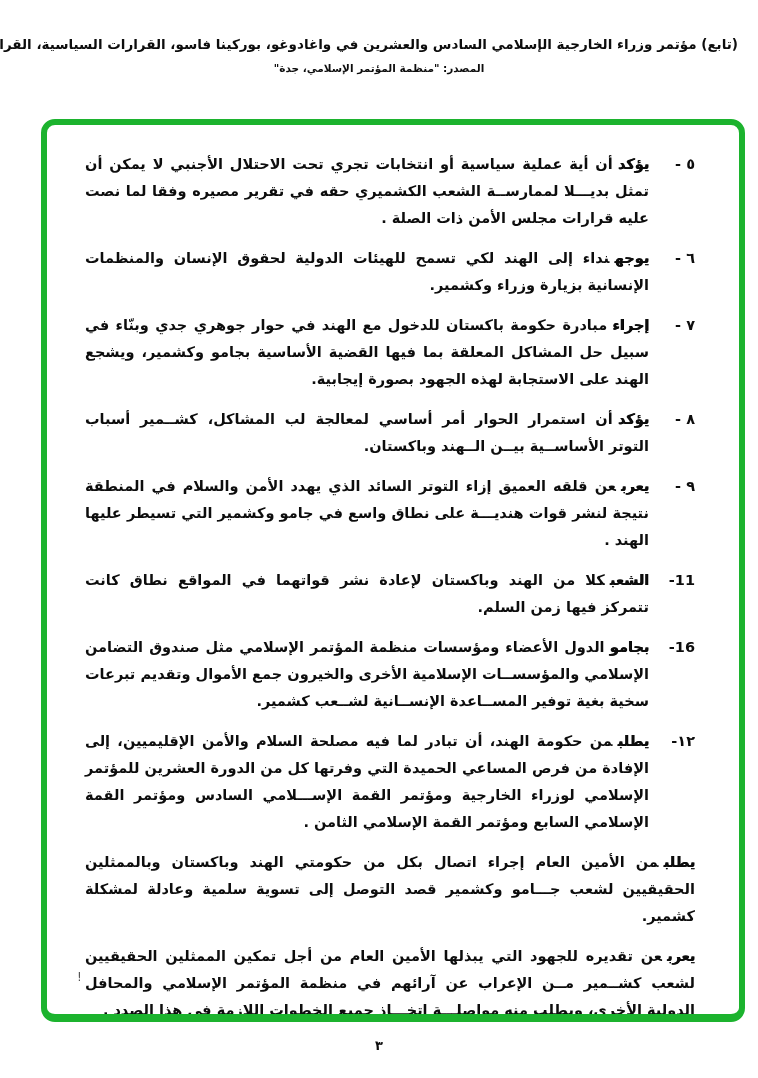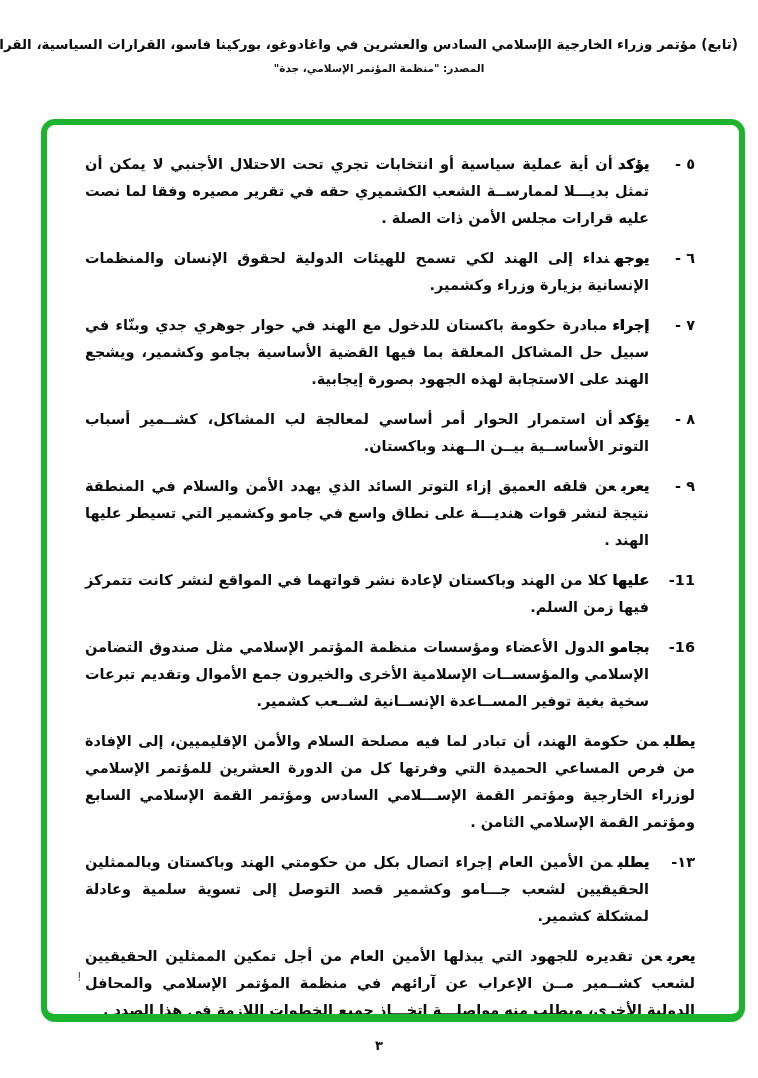--- a/index.html
+++ b/index.html
@@ -120,34 +120,34 @@
       <div class="item-body"><b class="item-lead">يؤكد</b><span>أن استمرار الحوار أمر أساسي لمعالجة لب المشاكل، كشــمير أسباب التوتر الأساســية بيــن الــهند وباكستان.</span></div>
     </div>
 
     <div class="resolution-item">
       <div class="item-num">٩ -</div>
       <div class="item-body"><b class="item-lead">يعرب</b><span>عن قلقه العميق إزاء التوتر السائد الذي يهدد الأمن والسلام في المنطقة نتيجة لنشر قوات هنديـــة على نطاق واسع في جامو وكشمير التي تسيطر عليها الهند .</span></div>
     </div>
 
     <div class="resolution-item">
       <div class="item-num">11-</div>
-      <div class="item-body"><b class="item-lead">عليها</b><span>كلا من الهند وباكستان لإعادة نشر قواتهما في المواقع لنشر كانت تتمركز فيها زمن السلم.</span></div>
+      <div class="item-body"><b class="item-lead">الشعب</b><span>كلا من الهند وباكستان لإعادة نشر قواتهما في المواقع نطاق كانت تتمركز فيها زمن السلم.</span></div>
     </div>
 
     <div class="resolution-item">
       <div class="item-num">16-</div>
       <div class="item-body"><b class="item-lead">بجامو</b><span>الدول الأعضاء ومؤسسات منظمة المؤتمر الإسلامي مثل صندوق التضامن الإسلامي والمؤسســات الإسلامية الأخرى والخيرون جمع الأموال وتقديم تبرعات سخية بغية توفير المســاعدة الإنســانية لشــعب كشمير.</span></div>
     </div>
 
     <div class="resolution-item">
+      <div class="item-num">١٢-</div>
       <div class="item-body"><b class="item-lead">يطلب</b><span>من حكومة الهند، أن تبادر لما فيه مصلحة السلام والأمن الإقليميين، إلى الإفادة من فرص المساعي الحميدة التي وفرتها كل من الدورة العشرين للمؤتمر الإسلامي لوزراء الخارجية ومؤتمر القمة الإســـلامي السادس ومؤتمر القمة الإسلامي السابع ومؤتمر القمة الإسلامي الثامن .</span></div>
     </div>
 
     <div class="resolution-item">
-      <div class="item-num">١٣-</div>
       <div class="item-body"><b class="item-lead">يطلب</b><span>من الأمين العام إجراء اتصال بكل من حكومتي الهند وباكستان وبالممثلين الحقيقيين لشعب جـــامو وكشمير قصد التوصل إلى تسوية سلمية وعادلة لمشكلة كشمير.</span></div>
     </div>
 
     <div class="resolution-item">
       <div class="item-body"><b class="item-lead">يعرب</b><span>عن تقديره للجهود التي يبذلها الأمين العام من أجل تمكين الممثلين الحقيقيين لشعب كشــمير مــن الإعراب عن آرائهم في منظمة المؤتمر الإسلامي والمحافل الدولية الأخرى، ويطلب منه مواصلـــة اتخـــاذ جميع الخطوات اللازمة في هذا الصدد .</span></div>
     </div>
 
     <div class="stray-mark">!</div>
   </div>
 </div>

